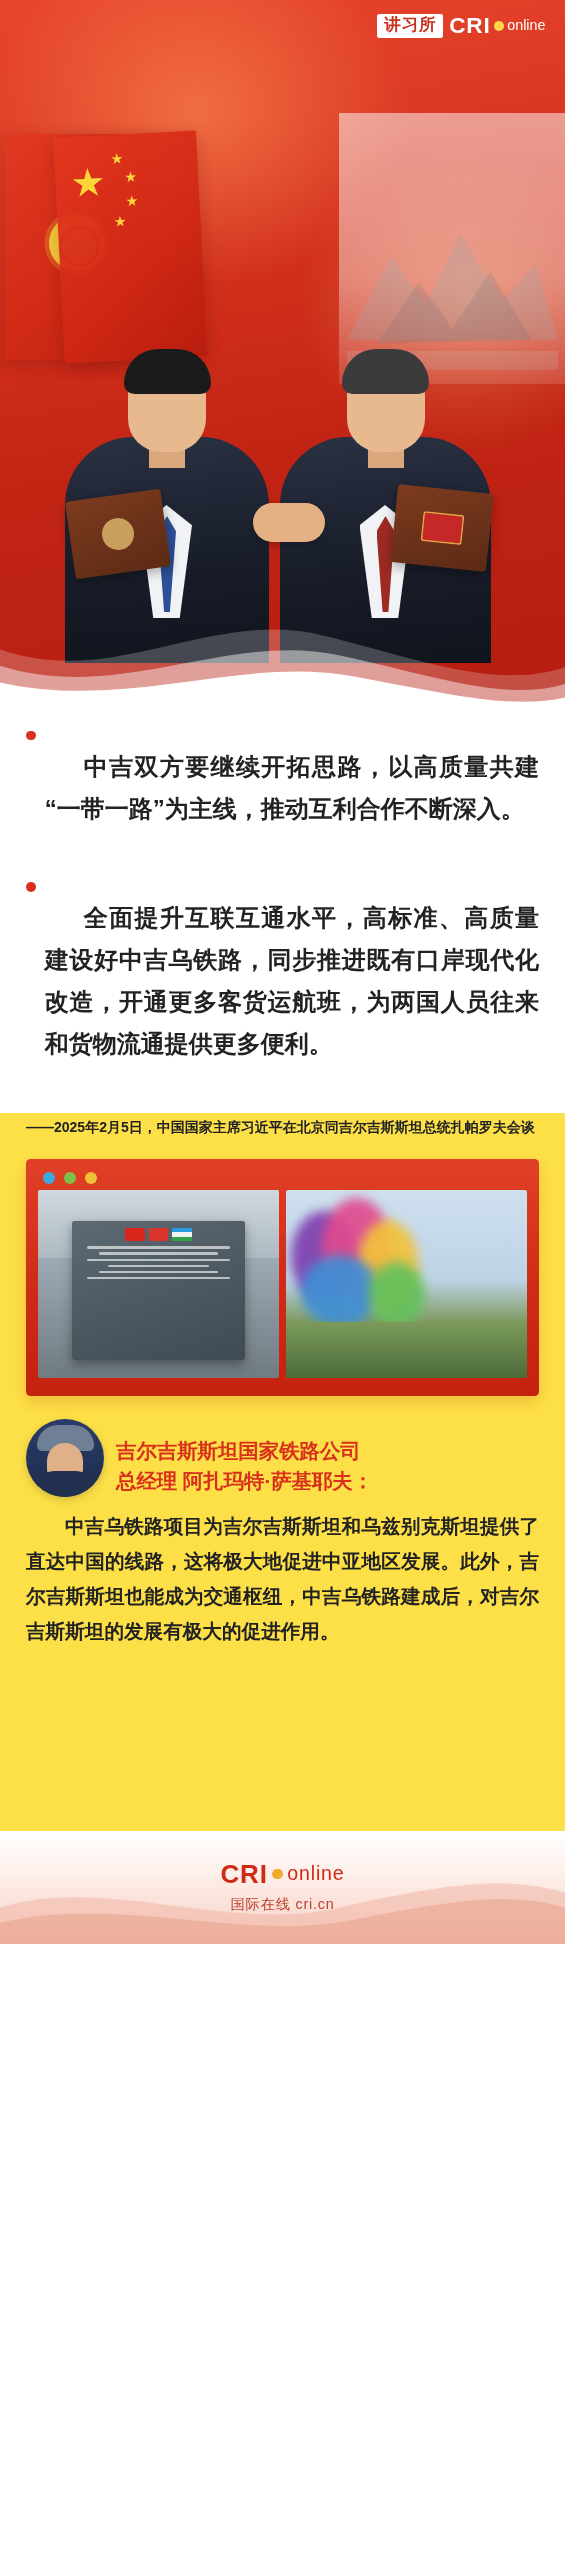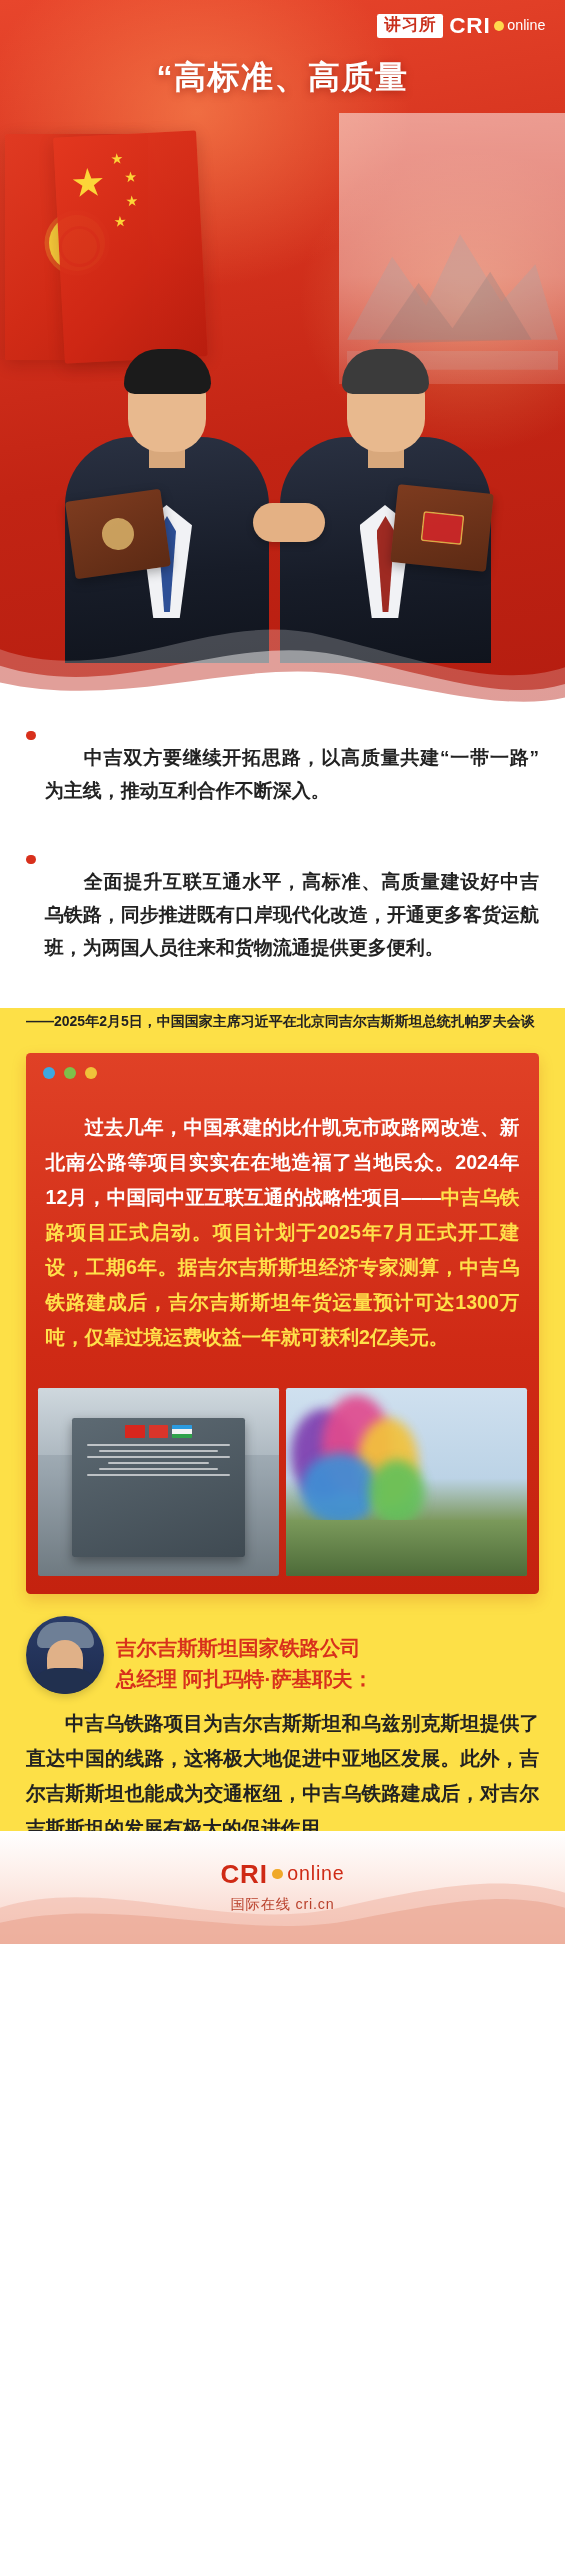--- a/index.html
+++ b/index.html
@@ -324,21 +324,21 @@
   .bullet-dot {
     flex: 0 0 auto;
     width: 9.8px;
     height: 9.8px;
     border-radius: 50%;
     background: #d8301c;
     margin: 9px 9px 0 0;
   }
   .bullet-text {
     flex: 1 1 auto;
-    font-size: 19px;
+    font-size: 24px;
     line-height: 1.75;
     color: #222222;
     text-align: justify;
     text-indent: 39px;
     font-weight: 600;
   }
   .source-line {
     font-size: 14px;
     line-height: 1.75;
     color: #222222;
@@ -578,21 +578,20 @@
     <div class="brand">
       <div class="brand-tag">讲习所</div>
       <div class="brand-cri">
         <span class="cri-letters">CRI</span>
         <span class="cri-dot"></span>
         <span class="cri-online">online</span>
       </div>
     </div>
 
     <div class="hero-title">
-      <span class="ln ln1">“高标准、高质量</span>
     </div>
 
     <div class="flags">
       <div class="flag flag-kg">
         <span class="sun"></span>
       </div>
       <div class="flag flag-cn">
         <span class="star-big">★</span>
         <span class="star-s s1">★</span>
         <span class="star-s s2">★</span>
@@ -649,21 +648,20 @@
     </div>
   </div>
   <div class="source-line">——2025年2月5日，中国国家主席习近平在北京同吉尔吉斯斯坦总统扎帕罗夫会谈</div>
 
   <div class="card">
     <div class="card-dots">
       <i class="d1"></i>
       <i class="d2"></i>
       <i class="d3"></i>
     </div>
-    <p class="card-text"><span>过去几年，中国承建的比什凯克市政路网改造、新北南公路等项目实实在在地造福了当地民众。2024年12月，中国同中亚互联互通的战略性项目——</span><em>中吉乌铁路项目正式启动。项目计划于2025年7月正式开工建设，工期6年。据吉尔吉斯斯坦经济专家测算，中吉乌铁路建成后，吉尔吉斯斯坦年货运量预计可达1300万吨，仅靠过境运费收益一年就可获利2亿美元。</em></p>
 
     <div class="card-photos">
       <div class="card-photo photo-stone">
         <div class="stone-sky"></div>
         <div class="stone-slab">
           <div class="stone-flags">
             <span class="mini-flag mf-cn"></span>
             <span class="mini-flag mf-kg"></span>
             <span class="mini-flag mf-uz"></span>
           </div>

